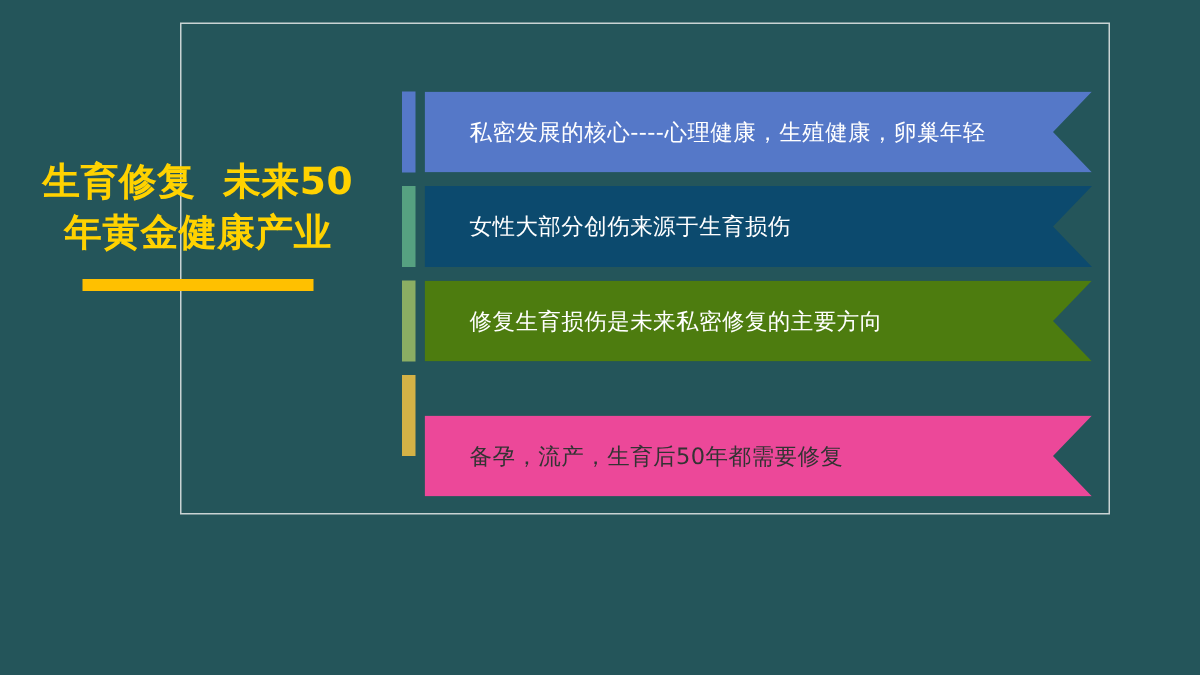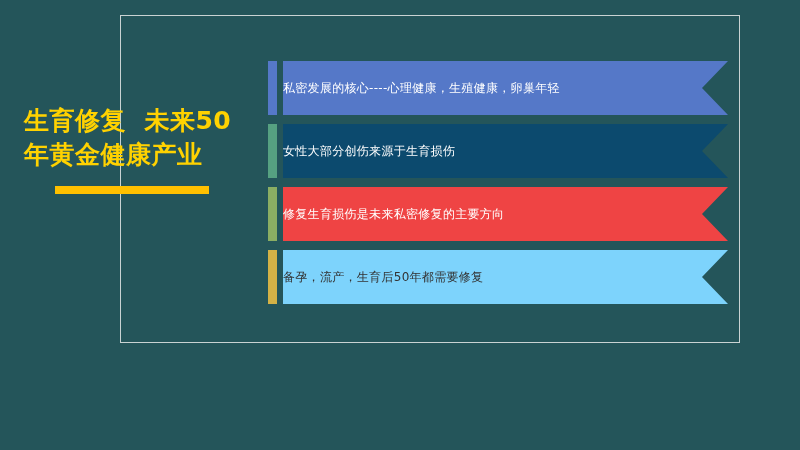--- a/index.html
+++ b/index.html
@@ -28,20 +28,21 @@
     border: 1px solid #c9d3d3;
     box-sizing: border-box;
     pointer-events: none;
   }
   
   #title-block {
     position: absolute;
     left: 24px;
     top: 104px;
     width: 216px;
+    text-align: center;
   }
   #title-text {
     color: #FFD200;
     font-size: 25px;
     font-weight: bold;
     line-height: 1.35;
     letter-spacing: 0.5px;
     white-space: pre-wrap;
   }
   #title-rule {
@@ -80,22 +81,23 @@
     -webkit-clip-path: polygon(0 0, 100% 0, 100% 100%, 0 100%, 0 100%);
     clip-path: polygon(
       0 0,
       100% 0,
       calc(100% - 26px) 50%,
       100% 100%,
       0 100%
     );
   }
   .banner-label {
+    padding-left: 30px;
     padding-right: 46px;
-    font-size: 12px;
+    font-size: 15px;
     line-height: 1.2;
     letter-spacing: 0.3px;
     white-space: nowrap;
   }
 </style>
 </head>
 <body>
 
 <div id="slide" style="background: rgb(36, 85, 90);">
 
@@ -117,26 +119,26 @@
 
     <div class="banner-row">
       <div class="banner-tab" style="background: rgb(86, 161, 129);"></div>
       <div class="banner-body" style="background: #0c4a6e;">
         <div class="banner-label" style="color: rgb(255, 255, 255);">女性大部分创伤来源于生育损伤</div>
       </div>
     </div>
 
     <div class="banner-row">
       <div class="banner-tab" style="background: rgb(139, 174, 99);"></div>
-      <div class="banner-body" style="background: #ef4444;">
+      <div class="banner-body" style="background: #4d7c0f;">
         <div class="banner-label" style="color: rgb(255, 255, 255);">修复生育损伤是未来私密修复的主要方向</div>
       </div>
     </div>
 
     <div class="banner-row">
       <div class="banner-tab" style="background: rgb(212, 178, 70);"></div>
-      <div class="banner-body" style="background: #7dd3fc;">
+      <div class="banner-body" style="background: #ec4899; margin-top: 27px;">
         <div class="banner-label" style="color: rgb(51, 51, 51);">备孕，流产，生育后50年都需要修复</div>
       </div>
     </div>
 
   </div>
 </div>
 
 </body></html>

